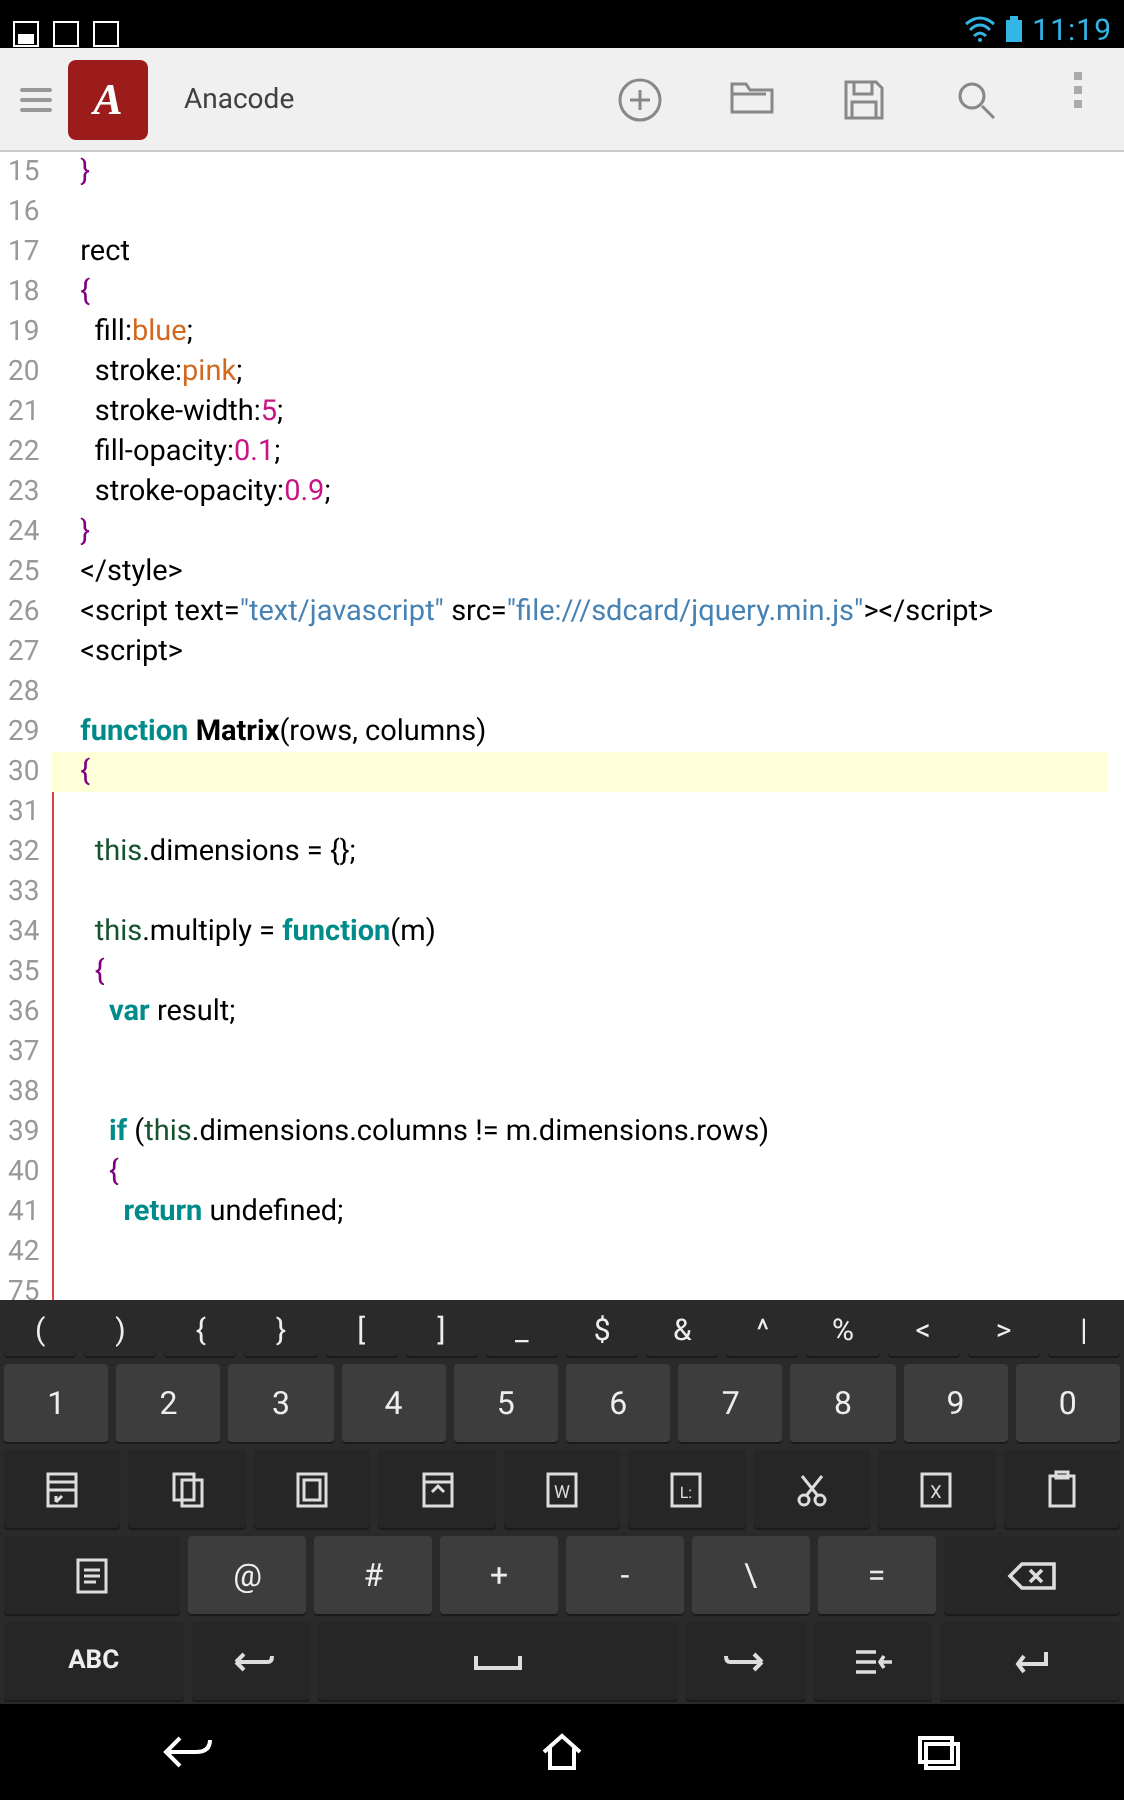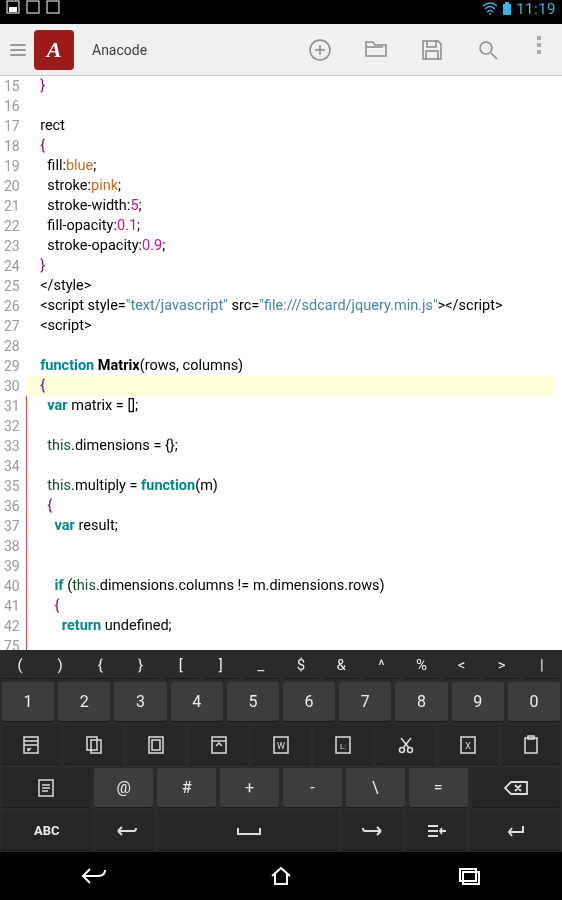--- a/index.html
+++ b/index.html
@@ -1,17 +1,17 @@
 <!DOCTYPE html>
 <html><head>
 <meta charset="utf-8">
 <style>
 *{margin:0;padding:0;box-sizing:border-box;font-family:Roboto,Arial,sans-serif}
 body{width:562px;height:900px;background:#000;overflow:hidden;position:relative}
-.status-bar{height:24px;background:#000;color:#fff;display:flex;align-items:flex-start;padding:0 6px;font-size:12px}
+.status-bar{height:24px;background:#000;color:#fff;display:flex;align-items:flex-end;padding:0 6px;font-size:12px}
 .status-left{display:flex;gap:6px}
 .status-icon{width:14px;height:14px;display:inline-block}
 .status-right{margin-left:auto;display:flex;align-items:center;gap:4px;color:#33b5e5}
 .time{color:#33b5e5;font-size:15px;letter-spacing:0.5px}
 .app-bar{height:52px;background:#f0f0f0;border-bottom:1px solid #ccc;display:flex;align-items:center;padding:0 6px}
 .drawer-toggle{width:24px;display:flex;flex-direction:column;gap:3px;padding:4px}
 .drawer-toggle span{height:2px;background:#999;border-radius:1px}
 .app-logo{width:40px;height:40px;background:#9c1b1b;border-radius:4px;margin-left:4px;display:flex;align-items:center;justify-content:center;color:#fff;font-size:22px;font-weight:bold;font-style:italic;font-family:Georgia,serif}
 .app-title{margin-left:18px;color:#404040;font-size:14px}
 .app-actions{margin-left:auto;display:flex;gap:28px;padding-right:8px}
@@ -154,26 +154,25 @@
       <div class="line"></div>
       <div class="line">    <span class="c-prop">rect</span></div>
       <div class="line">    <span class="c-brace">{</span></div>
       <div class="line">      <span class="c-prop">fill</span>:<span class="c-val-kw">blue</span>;</div>
       <div class="line">      <span class="c-prop">stroke</span>:<span class="c-val-kw">pink</span>;</div>
       <div class="line">      <span class="c-prop">stroke-width</span>:<span class="c-val-num">5</span>;</div>
       <div class="line">      <span class="c-prop">fill-opacity</span>:<span class="c-val-num">0.1</span>;</div>
       <div class="line">      <span class="c-prop">stroke-opacity</span>:<span class="c-val-num">0.9</span>;</div>
       <div class="line">    <span class="c-brace">}</span></div>
       <div class="line">    <span class="c-attr">&lt;/style&gt;</span></div>
-      <div class="line">    <span class="c-attr">&lt;script</span> <span class="c-attr">style=</span><span class="c-str">"text/javascript"</span> <span class="c-attr">src=</span><span class="c-str">"file:///sdcard/jquery.min.js"</span><span class="c-attr">&gt;&lt;/script&gt;</span></div>
+      <div class="line">    <span class="c-attr">&lt;script</span> <span class="c-attr">text=</span><span class="c-str">"text/javascript"</span> <span class="c-attr">src=</span><span class="c-str">"file:///sdcard/jquery.min.js"</span><span class="c-attr">&gt;&lt;/script&gt;</span></div>
       <div class="line">    <span class="c-attr">&lt;script&gt;</span></div>
       <div class="line"></div>
       <div class="line">    <span class="c-kw">function</span> <span class="c-func">Matrix</span>(rows, columns)</div>
       <div class="line hl">    <span class="c-brace">{</span></div>
-      <div class="line">      <span class="c-kw">var</span> matrix = [];</div>
       <div class="line"></div>
       <div class="line">      <span class="c-this">this</span>.dimensions = {};</div>
       <div class="line"></div>
       <div class="line">      <span class="c-this">this</span>.multiply = <span class="c-kw">function</span>(m)</div>
       <div class="line">      <span class="c-brace">{</span></div>
       <div class="line">        <span class="c-kw">var</span> result;</div>
       <div class="line"></div>
       <div class="line"></div>
       <div class="line">        <span class="c-kw">if</span> (<span class="c-this">this</span>.dimensions.columns != m.dimensions.rows)</div>
       <div class="line">        <span class="c-brace">{</span></div>

